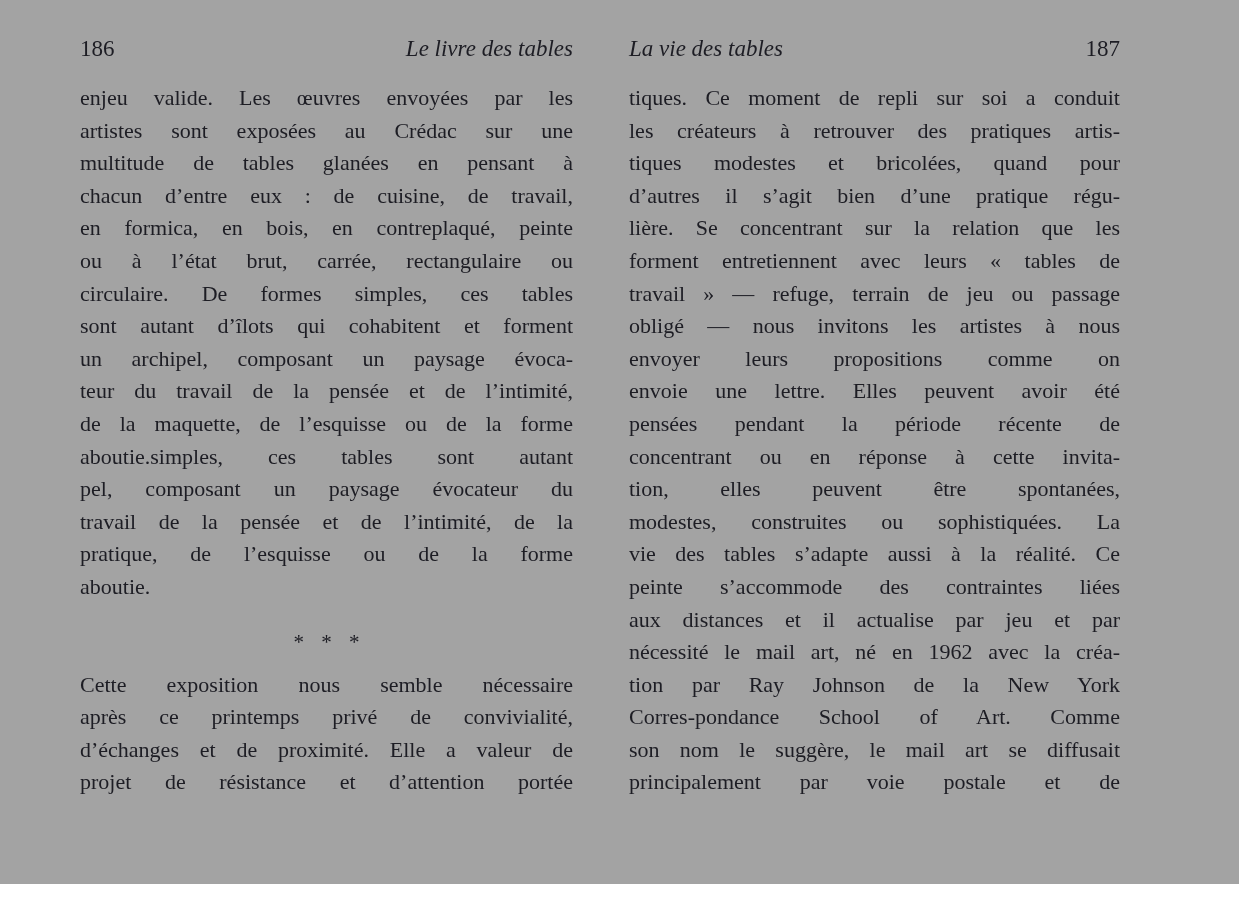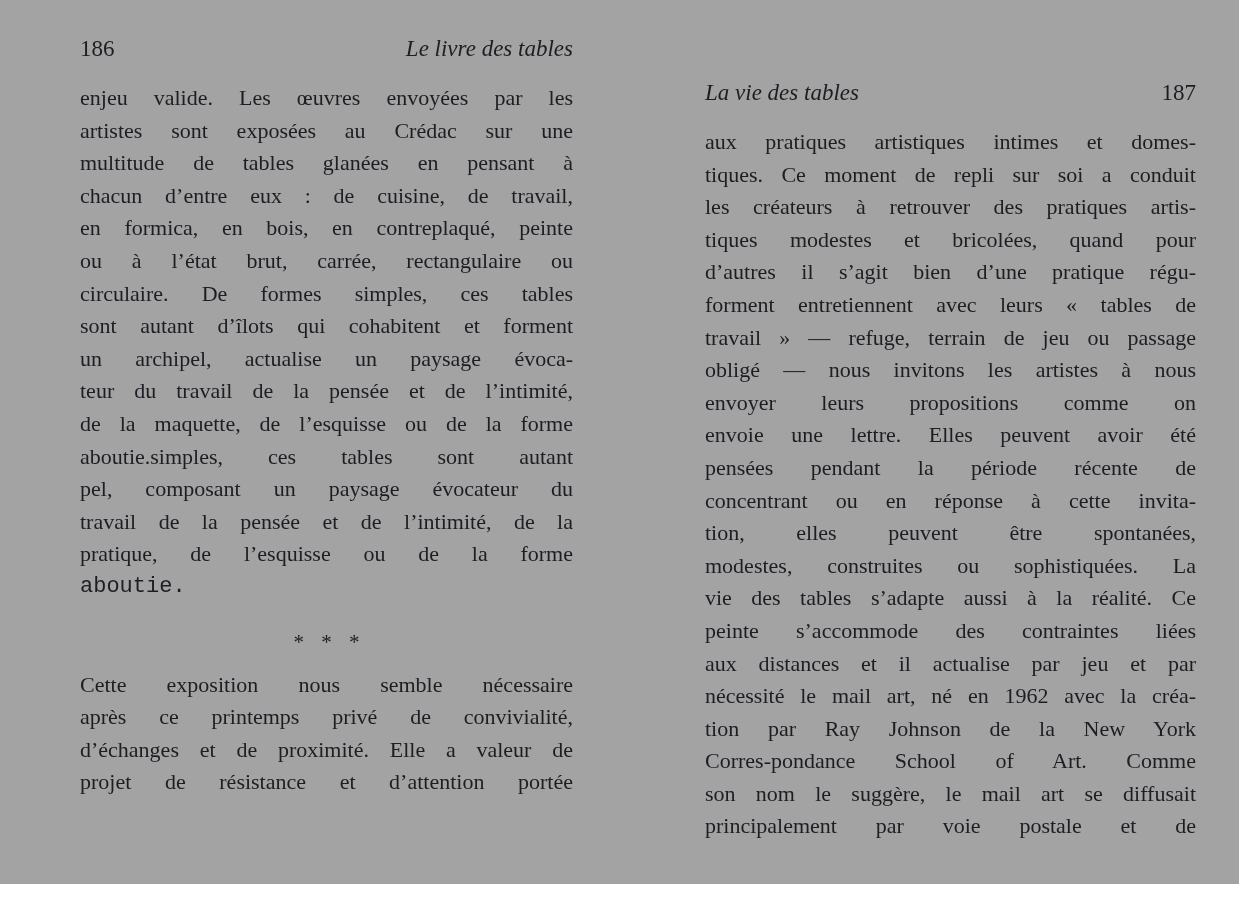--- a/index.html
+++ b/index.html
@@ -14,21 +14,21 @@
     background: #a3a3a3;
     font-family: "Liberation Serif", "DejaVu Serif", serif;
     color: #1d1d24;
     overflow: hidden;
   }
   .page {
     position: absolute;
     top: 36px;
   }
   .page-left  { left: 80px;  width: 493px; }
-  .page-right { left: 705px; width: 491px; margin-top: 44px; }
+  .page-right { left: 629px; width: 491px; }
 
   .running-head {
     display: flex;
     justify-content: space-between;
     align-items: baseline;
     height: 26px;
     line-height: 26px;
     font-size: 23px;
   }
   .running-title {
@@ -45,21 +45,20 @@
   .line {
     height: 32.6px;
     line-height: 32.6px;
     text-align: justify;
     text-align-last: justify;
     overflow: hidden;
     white-space: nowrap;
   }
   .line.ragged {
     text-align-last: left;
-    font-family: Liberation Mono, monospace;
   }
   .separator {
     height: 65.2px;
     box-sizing: border-box;
     padding-top: 12px;
     display: flex;
     align-items: center;
     justify-content: center;
     font-size: 21px;
     letter-spacing: 6px;
@@ -79,21 +78,21 @@
     <div class="page-body">
       <div>
           <div class="line">enjeu valide. Les œuvres envoyées par les</div>
           <div class="line">artistes sont exposées au Crédac sur une</div>
           <div class="line">multitude de tables glanées en pensant à</div>
           <div class="line">chacun d’entre eux : de cuisine, de travail,</div>
           <div class="line">en formica, en bois, en contreplaqué, peinte</div>
           <div class="line">ou à l’état brut, carrée, rectangulaire ou</div>
           <div class="line">circulaire. De formes simples, ces tables</div>
           <div class="line">sont autant d’îlots qui cohabitent et forment</div>
-          <div class="line">un archipel, actualise un paysage évoca-</div>
+          <div class="line">un archipel, composant un paysage évoca-</div>
           <div class="line">teur du travail de la pensée et de l’intimité,</div>
           <div class="line">de la maquette, de l’esquisse ou de la forme</div>
           <div class="line">aboutie.simples, ces tables sont autant</div>
           <div class="line">pel, composant un paysage évocateur du</div>
           <div class="line">travail de la pensée et de l’intimité, de la</div>
           <div class="line">pratique, de l’esquisse ou de la forme</div>
           <div class="line ragged">aboutie.</div>
         </div>
       <div class="separator">* * *</div>
       <div>
@@ -105,25 +104,25 @@
     </div>
   </section>
 
   <section class="page page-right">
     <header class="running-head">
       <span class="running-title">La vie des tables</span>
       <span class="page-number">187</span>
     </header>
     <div class="page-body">
       <div>
-          <div class="line">aux pratiques artistiques intimes et domes-</div>
           <div class="line">tiques. Ce moment de repli sur soi a conduit</div>
           <div class="line">les créateurs à retrouver des pratiques artis-</div>
           <div class="line">tiques modestes et bricolées, quand pour</div>
           <div class="line">d’autres il s’agit bien d’une pratique régu-</div>
+          <div class="line">lière. Se concentrant sur la relation que les</div>
           <div class="line">forment entretiennent avec leurs « tables de</div>
           <div class="line">travail » — refuge, terrain de jeu ou passage</div>
           <div class="line">obligé — nous invitons les artistes à nous</div>
           <div class="line">envoyer leurs propositions comme on</div>
           <div class="line">envoie une lettre. Elles peuvent avoir été</div>
           <div class="line">pensées pendant la période récente de</div>
           <div class="line">concentrant ou en réponse à cette invita-</div>
           <div class="line">tion, elles peuvent être spontanées,</div>
           <div class="line">modestes, construites ou sophistiquées. La</div>
           <div class="line">vie des tables s’adapte aussi à la réalité. Ce</div>

